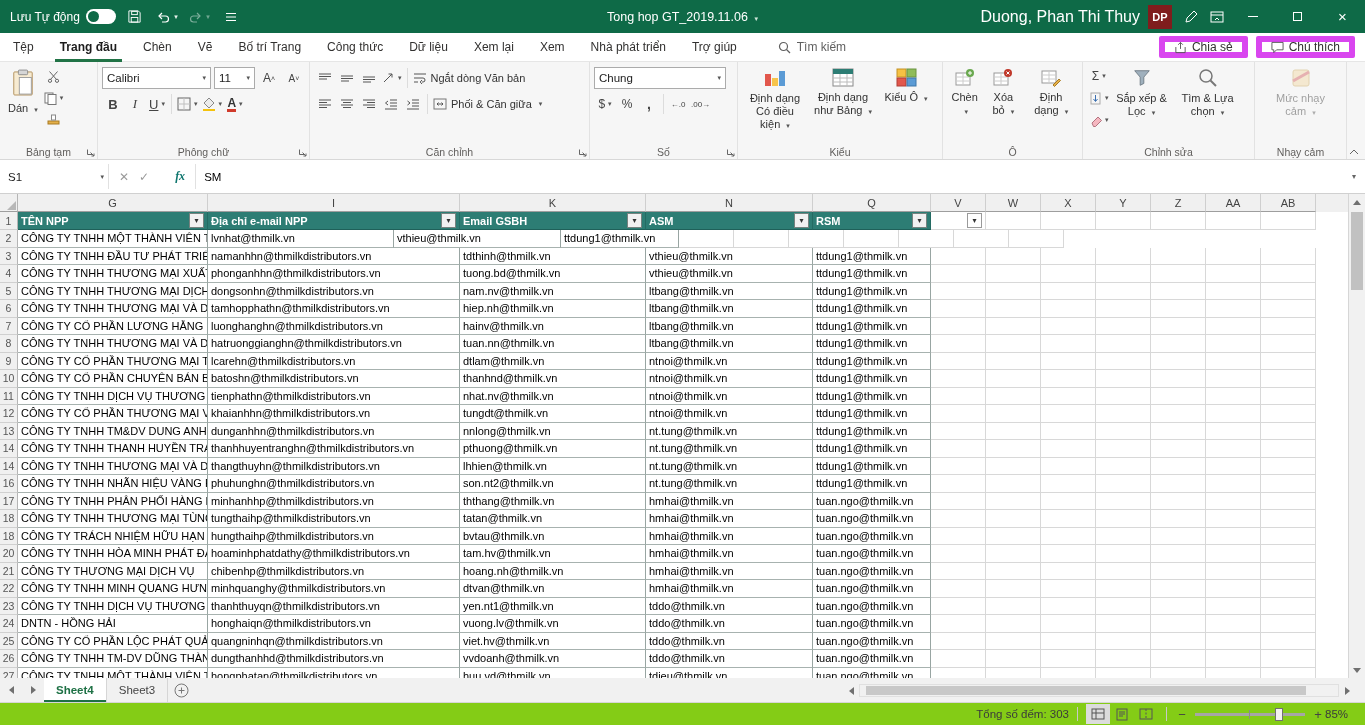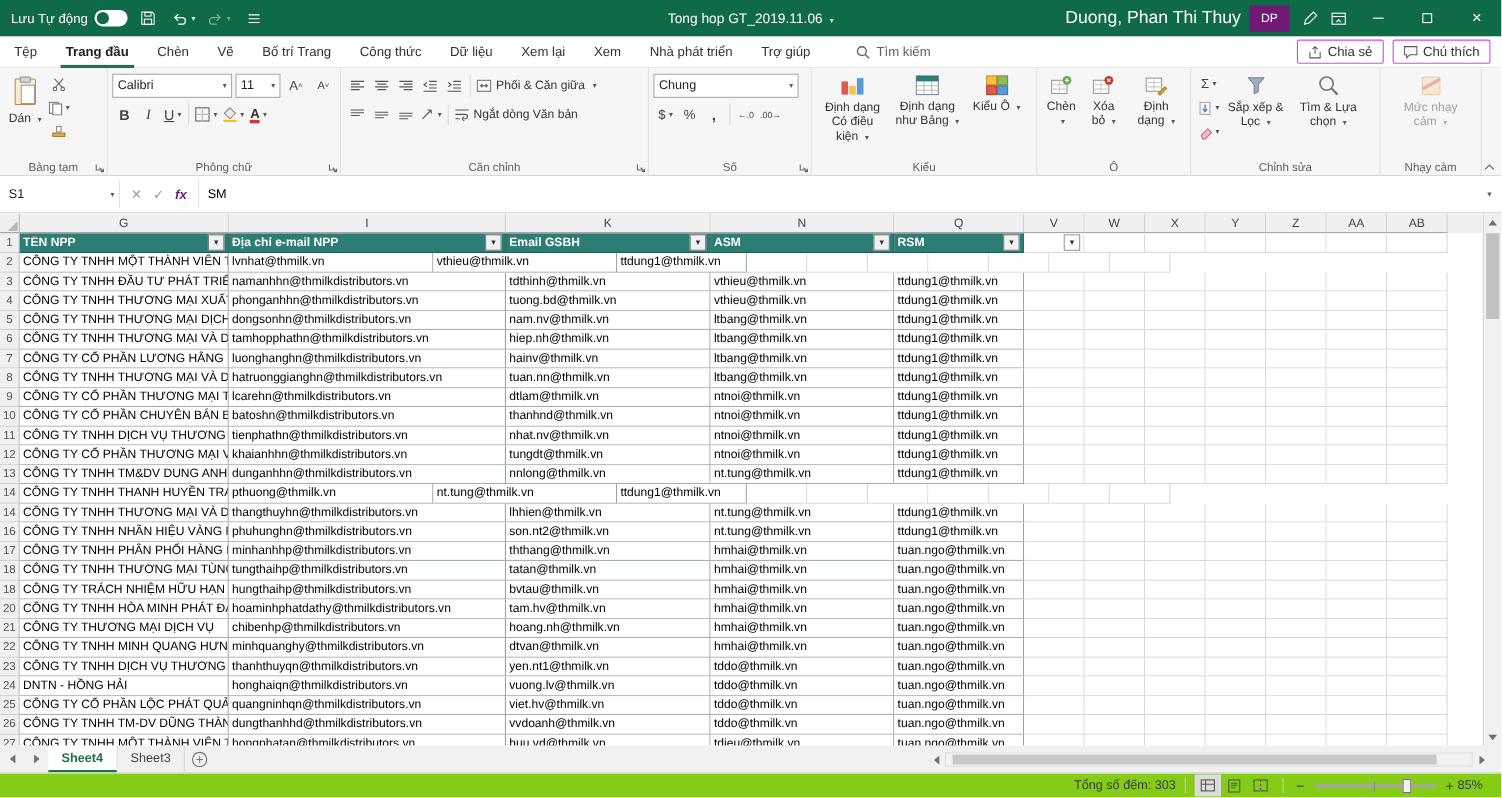--- a/index.html
+++ b/index.html
@@ -14,35 +14,35 @@
     font-size:12px; position:relative; }
   .tb-left { display:flex; align-items:center; gap:6px; padding-left:10px; z-index:2; }
   .toggle { width:30px; height:15px; background:#fff; border-radius:8px; position:relative; display:inline-block; }
   .toggle .knob { position:absolute; left:2px; top:2px; width:11px; height:11px; border-radius:50%; background:#0e6a47; }
   .tb-btn { width:26px; height:26px; display:flex; align-items:center; justify-content:center; cursor:default; }
   .tb-btn.dim { opacity:.45; }
   .tb-title { position:absolute; left:0; right:0; text-align:center; font-size:12.5px; z-index:1; }
   .tb-title .car { color:#cfe6da; }
   .tb-right { margin-left:auto; display:flex; align-items:center; z-index:2; }
   .tb-user { font-size:16px; margin-right:8px; }
-  .avatar { width:36px; height:24px; background:#701a75; color:#fff; font-size:11px; font-weight:normal;
+  .avatar { width:24px; height:24px; background:#7f1d1d; color:#fff; font-size:11px; font-weight:bold;
     display:flex; align-items:center; justify-content:center; margin-right:6px; }
   .win-btn { width:45px; height:33px; display:flex; align-items:center; justify-content:center; }
   .min-glyph { width:10px; height:1px; background:#fff; display:inline-block; }
   .max-glyph { width:9px; height:9px; border:1px solid #fff; display:inline-block; }
   .close-glyph { font-size:15px; line-height:15px; }
 
   
   .tabrow { height:29px; background:#fff; display:flex; align-items:center; border-bottom:1px solid #e6e6e6; }
   .rtab { padding:0 13px; font-size:12px; color:#323130; height:29px; display:flex; align-items:center; position:relative; white-space:nowrap; }
   .rtab.active { font-weight:bold; color:#1d1d1d; }
   .rtab.active::after { content:""; position:absolute; left:8px; right:8px; bottom:0; height:3px; background:#217346; }
   .searchbox { display:flex; align-items:center; gap:6px; margin-left:28px; color:#5f5f5f; font-size:12px; }
   .tr-right { margin-left:auto; display:flex; align-items:center; gap:8px; padding-right:10px; }
-  .pillbtn { display:flex; align-items:center; gap:5px; border:1px solid #d946ef; background:#fff;
+  .pillbtn { display:flex; align-items:center; gap:5px; border:6px solid #d946ef; background:#fff;
     height:22px; padding:0 9px; font-size:12px; color:#323130; border-radius:2px; }
 
   
   .ribbon { height:98px; background:#f6f6f6; display:flex; position:relative; border-bottom:1px solid #d8d8d8; }
   .rgroup { position:relative; border-right:1px solid #e2e2e2; padding:3px 4px 18px 4px; flex:0 0 auto; }
   .rg-label { position:absolute; bottom:1px; left:0; right:0; text-align:center; font-size:10.5px; color:#605e5c; }
   .launcher { position:absolute; right:2px; bottom:2px; }
   .bigbtn { display:flex; flex-direction:column; align-items:center; justify-content:flex-start;
     padding:3px 4px; font-size:11px; color:#333; text-align:center; line-height:13px; }
   .bigbtn .icon { margin-bottom:4px; }
@@ -57,21 +57,21 @@
   .glyph-u { text-decoration:underline; font-size:13px; }
   .fontcolor { font-size:12px; font-weight:bold; color:#333; border-bottom:3px solid #d03a2b; line-height:12px; }
   .tinytxt { font-size:8px; color:#444; letter-spacing:0; }
 
   
   .fbar { height:34px; background:#fff; display:flex; align-items:stretch; border-bottom:1px solid #d0d0d0; }
   .namebox { width:108px; display:flex; align-items:center; padding-left:8px; font-size:11.5px; color:#222; }
   .namebox .car { margin-left:auto; margin-right:4px; }
   .fdiv { width:1px; background:#e1e1e1; margin:4px 0; }
   .fx-icons { display:flex; align-items:center; gap:10px; padding:0 10px; color:#9a9a9a; font-size:12px; }
-  .fx { font-style:italic; font-family:Liberation Sans, sans-serif; color:#701a75; font-weight:bold; }
+  .fx { font-style:italic; font-family:Liberation Serif, serif; color:#0f766e; font-weight:bold;margin-left:16px; }
   .fvalue { flex:1; display:flex; align-items:center; font-size:11.5px; color:#000; padding-left:8px; }
   .fexpand { width:22px; display:flex; align-items:center; justify-content:center; color:#666; font-size:8px; }
 
   
   .sheet-area { height:484px; display:flex; }
   .grid { width:1348px; overflow:hidden; background:#fff; }
   .gridhead { height:18px; display:flex; background:#f0f0f0; }
   .corner { width:18px; border-right:1px solid #b5b5b5; border-bottom:1px solid #9e9e9e; position:relative; background:#f0f0f0; }
   .corner::after { content:""; position:absolute; right:1px; bottom:1px; width:0; height:0;
     border-left:9px solid transparent; border-bottom:9px solid #b7b7b7; }
@@ -332,58 +332,20 @@
           <path d="M1.5 1.5v5h5" fill="none" stroke="#666"></path>
           <path d="M4.5 4.5L8 8M8 5.5V8H5.5" fill="none" stroke="#666"></path>
         </svg>
     </span>
   </div>
 
   <div class="rgroup" style="width:280px">
     <div class="rrow">
       <div class="smbtn">
           <svg width="14" height="12" viewBox="0 0 14 12">
-            <path d="M1 2h12M1 4.5h8M1 7h12M1 9.5h8" stroke="#555"></path>
-          </svg>
-        </div>
-      <div class="smbtn">
-          <svg width="14" height="12" viewBox="0 0 14 12">
-            <path d="M1 2h12M3 4.5h8M1 7h12M3 9.5h8" stroke="#555"></path>
-          </svg>
-        </div>
-      <div class="smbtn">
-          <svg width="14" height="12" viewBox="0 0 14 12">
-            <path d="M1 2h12M5 4.5h8M1 7h12M5 9.5h8" stroke="#555"></path>
-          </svg>
-        </div>
-      <div class="smbtn">
-          <svg width="14" height="12" viewBox="0 0 14 12">
-            <path d="M6 2h7M6 5h7M6 8h7M1 11h12" stroke="#555"></path>
-            <path d="M4 3L1.5 5L4 7" fill="none" stroke="#555"></path>
-          </svg>
-        </div>
-      <div class="smbtn">
-          <svg width="14" height="12" viewBox="0 0 14 12">
-            <path d="M6 2h7M6 5h7M6 8h7M1 11h12" stroke="#555"></path>
-            <path d="M1.5 3L4 5L1.5 7" fill="none" stroke="#555"></path>
-          </svg>
-        </div>
-      <div class="vsep"></div>
-      <div class="smbtn" style="font-size:11px;color:#333;gap:4px">
-        <svg width="14" height="12" viewBox="0 0 14 12">
-            <rect x="1" y="1" width="12" height="10" fill="none" stroke="#777"></rect>
-            <path d="M4 6h6M8.5 4.5L10 6l-1.5 1.5M5.5 4.5L4 6l1.5 1.5" fill="none" stroke="#555"></path>
-          </svg>
-        <span>Phối &amp; Căn giữa</span>
-          <span class="car">▾</span>
-      </div>
-    </div>
-    <div class="rrow">
-      <div class="smbtn">
-          <svg width="14" height="12" viewBox="0 0 14 12">
             <path d="M1 2h12M1 4.5h12M1 7h8" stroke="#555"></path>
           </svg>
         </div>
       <div class="smbtn">
           <svg width="14" height="12" viewBox="0 0 14 12">
             <path d="M1 4h12M1 6.5h12M1 9h8" stroke="#555"></path>
           </svg>
         </div>
       <div class="smbtn">
           <svg width="14" height="12" viewBox="0 0 14 12">
@@ -397,20 +359,58 @@
           <span class="car">▾</span>
         </div>
       <div class="vsep"></div>
       <div class="smbtn" style="font-size:11px;color:#333;gap:4px">
         <svg width="14" height="12" viewBox="0 0 14 12">
             <path d="M1 2h12M1 6h9a2 2 0 1 1 0 4H9" fill="none" stroke="#555"></path>
             <path d="M9 8l-1.8 2L9 12" fill="none" stroke="#555"></path>
             <path d="M1 10h4" stroke="#555"></path>
           </svg>
         <span>Ngắt dòng Văn bản</span>
+      </div>
+    </div>
+    <div class="rrow">
+      <div class="smbtn">
+          <svg width="14" height="12" viewBox="0 0 14 12">
+            <path d="M1 2h12M1 4.5h8M1 7h12M1 9.5h8" stroke="#555"></path>
+          </svg>
+        </div>
+      <div class="smbtn">
+          <svg width="14" height="12" viewBox="0 0 14 12">
+            <path d="M1 2h12M3 4.5h8M1 7h12M3 9.5h8" stroke="#555"></path>
+          </svg>
+        </div>
+      <div class="smbtn">
+          <svg width="14" height="12" viewBox="0 0 14 12">
+            <path d="M1 2h12M5 4.5h8M1 7h12M5 9.5h8" stroke="#555"></path>
+          </svg>
+        </div>
+      <div class="smbtn">
+          <svg width="14" height="12" viewBox="0 0 14 12">
+            <path d="M6 2h7M6 5h7M6 8h7M1 11h12" stroke="#555"></path>
+            <path d="M4 3L1.5 5L4 7" fill="none" stroke="#555"></path>
+          </svg>
+        </div>
+      <div class="smbtn">
+          <svg width="14" height="12" viewBox="0 0 14 12">
+            <path d="M6 2h7M6 5h7M6 8h7M1 11h12" stroke="#555"></path>
+            <path d="M1.5 3L4 5L1.5 7" fill="none" stroke="#555"></path>
+          </svg>
+        </div>
+      <div class="vsep"></div>
+      <div class="smbtn" style="font-size:11px;color:#333;gap:4px">
+        <svg width="14" height="12" viewBox="0 0 14 12">
+            <rect x="1" y="1" width="12" height="10" fill="none" stroke="#777"></rect>
+            <path d="M4 6h6M8.5 4.5L10 6l-1.5 1.5M5.5 4.5L4 6l1.5 1.5" fill="none" stroke="#555"></path>
+          </svg>
+        <span>Phối &amp; Căn giữa</span>
+          <span class="car">▾</span>
       </div>
     </div>
     <div class="rg-label"><span>Căn chỉnh</span></div>
     <span class="launcher">
       <svg width="9" height="9" viewBox="0 0 9 9">
           <path d="M1.5 1.5v5h5" fill="none" stroke="#666"></path>
           <path d="M4.5 4.5L8 8M8 5.5V8H5.5" fill="none" stroke="#666"></path>
         </svg>
     </span>
   </div>
@@ -821,20 +821,21 @@
             <div class="cell ecell w-s"></div>
             <div class="cell ecell w-s"></div>
             <div class="cell ecell w-s"></div>
             <div class="cell ecell w-s"></div>
             <div class="cell ecell w-s"></div>
             <div class="cell ecell w-s"></div>
           </div>
           <div class="grow">
             <div class="rn">14</div>
             <div class="cell tcell w-g">CÔNG TY TNHH THANH HUYỀN TRAN</div>
+            <div class="cell tcell w-i">thanhhuyentranghn@thmilkdistributors.vn</div>
             <div class="cell tcell w-k">pthuong@thmilk.vn</div>
             <div class="cell tcell w-n">nt.tung@thmilk.vn</div>
             <div class="cell tcell w-q">ttdung1@thmilk.vn</div>
             <div class="cell ecell w-s"></div>
             <div class="cell ecell w-s"></div>
             <div class="cell ecell w-s"></div>
             <div class="cell ecell w-s"></div>
             <div class="cell ecell w-s"></div>
             <div class="cell ecell w-s"></div>
             <div class="cell ecell w-s"></div>

